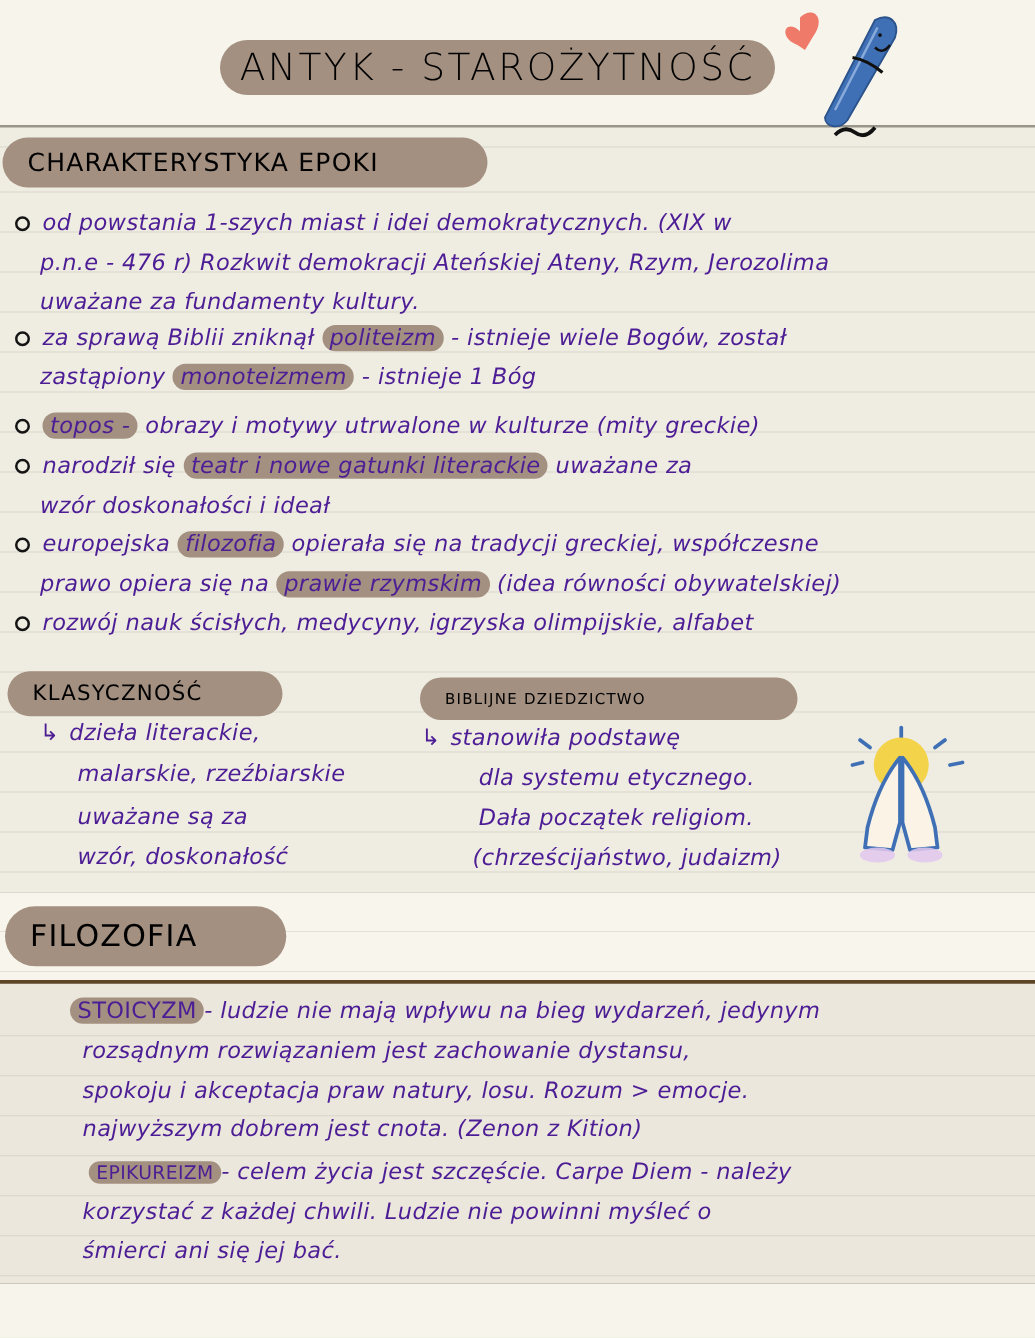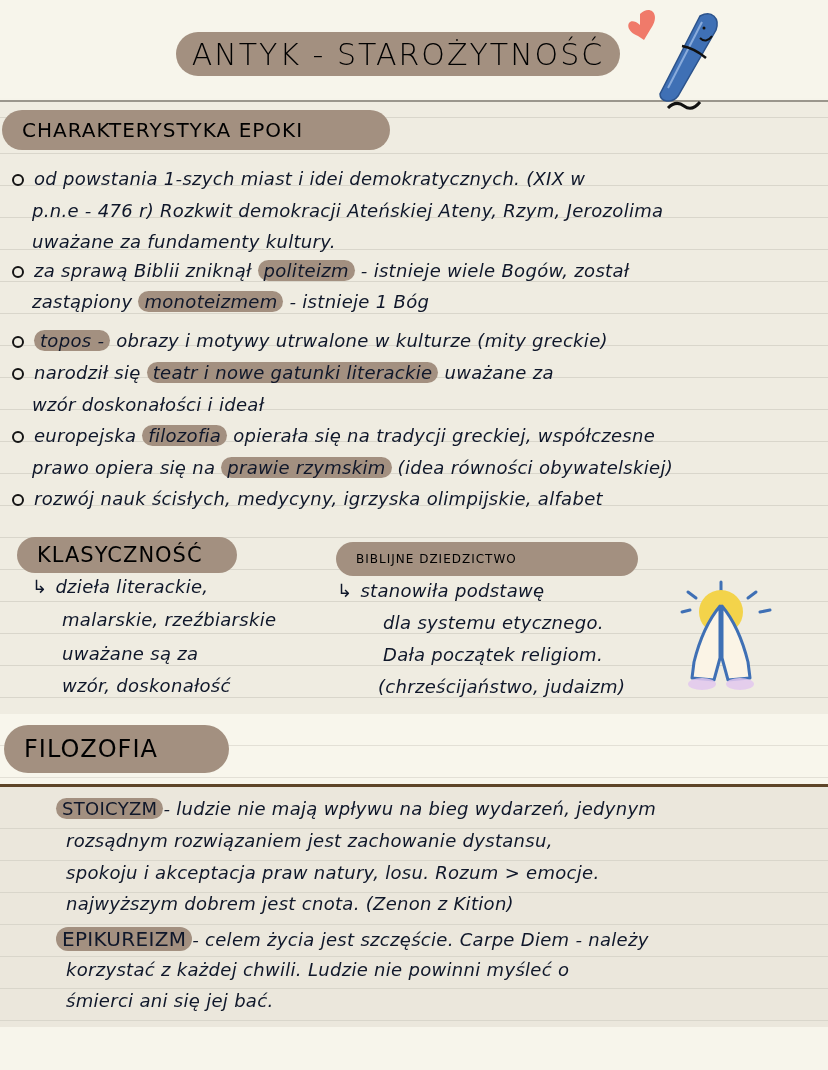--- a/index.html
+++ b/index.html
@@ -24,21 +24,21 @@
   .pill {
     position:absolute; background:#a39080; border-radius:22px;
     font-family:"DejaVu Sans", sans-serif; color:#000000;
     display:flex; align-items:center; white-space:nowrap;
   }
   .title-pill { left:176px; top:32px; width:444px; height:44px; justify-content:center; font-size:30px; letter-spacing:2px; font-weight:300; }
   .h-pill { font-size:20px; letter-spacing:1px; padding-left:20px; }
   .hl { background:#a39080; border-radius:12px; padding:0 6px; }
 
   .line {
-    position:absolute; font-family:"DejaVu Sans", sans-serif; font-size:18px; white-space:nowrap; color:#0f172a;
+    position:absolute; font-family:"DejaVu Sans", sans-serif; font-size:18px; white-space:nowrap; color:#4c1d95;
     font-style:italic; letter-spacing:0.3px;
   }
   .bullet { display:inline-block; width:8px; height:8px; border:2px solid #141414; border-radius:50%; margin-right:10px; vertical-align:middle; }
   .arrow { margin-right:8px; }
 
   .deco { position:absolute; }
 </style>
 </head>
 <body>
 
@@ -78,21 +78,21 @@
 
   <div class="line" style="left:12px;top:362px"><span class="bullet"></span><span>narodził się </span><span class="hl">teatr i nowe gatunki literackie</span><span> uważane za</span></div>
   <div class="line" style="left:32px;top:394px">wzór doskonałości i ideał</div>
 
   <div class="line" style="left:12px;top:425px"><span class="bullet"></span><span>europejska </span><span class="hl">filozofia</span><span> opierała się na tradycji greckiej, współczesne</span></div>
   <div class="line" style="left:32px;top:457px"><span>prawo opiera się na </span><span class="hl">prawie rzymskim</span><span> (idea równości obywatelskiej)</span></div>
 
   <div class="line" style="left:12px;top:488px"><span class="bullet"></span><span>rozwój nauk ścisłych, medycyny, igrzyska olimpijskie, alfabet</span></div>
 </div>
 
-<div class="pill h-pill" style="left:17px;top:537px;width:200px;height:36px;font-size:21px;">KLASYCZNOŚĆ</div>
+<div class="pill h-pill" style="left:6px;top:537px;width:200px;height:36px;font-size:17px;">KLASYCZNOŚĆ</div>
 <div class="line" style="left:32px;top:576px"><span class="arrow">↳</span><span>dzieła literackie,</span></div>
 <div class="line" style="left:62px;top:609px">malarskie, rzeźbiarskie</div>
 <div class="line" style="left:62px;top:643px">uważane są za</div>
 <div class="line" style="left:62px;top:675px">wzór, doskonałość</div>
 
 <div class="pill h-pill" style="left:336px;top:542px;width:282px;height:34px;font-size:12px;">BIBLIJNE DZIEDZICTWO</div>
 <div class="line" style="left:337px;top:580px"><span class="arrow">↳</span><span>stanowiła podstawę</span></div>
 <div class="line" style="left:383px;top:612px">dla systemu etycznego.</div>
 <div class="line" style="left:383px;top:644px">Dała początek religiom.</div>
 <div class="line" style="left:378px;top:676px">(chrześcijaństwo, judaizm)</div>
@@ -116,15 +116,15 @@
   </g>
 </svg>
 
 <div class="pill h-pill" style="left:4px;top:725px;width:205px;height:48px;font-size:24px;border-radius:26px;">FILOZOFIA</div>
 
 <div class="line" style="left:56px;top:798px"><span class="hl" style="font-style:normal;font-size:18px;">STOICYZM</span><span>- ludzie nie mają wpływu na bieg wydarzeń, jedynym</span></div>
 <div class="line" style="left:66px;top:830px">rozsądnym rozwiązaniem jest zachowanie dystansu,</div>
 <div class="line" style="left:66px;top:862px">spokoju i akceptacja praw natury, losu. Rozum &gt; emocje.</div>
 <div class="line" style="left:66px;top:893px">najwyższym dobrem jest cnota. (Zenon z Kition)</div>
 
-<div class="line" style="left:56px;top:927px"><span class="hl" style="font-style:normal;font-size:20px;">EPIKUREIZM</span><span>- celem życia jest szczęście. Carpe Diem - należy</span></div>
+<div class="line" style="left:56px;top:927px"><span class="hl" style="font-style:normal;font-size:15px;margin-left:15px;">EPIKUREIZM</span><span>- celem życia jest szczęście. Carpe Diem - należy</span></div>
 <div class="line" style="left:66px;top:959px">korzystać z każdej chwili. Ludzie nie powinni myśleć o</div>
 <div class="line" style="left:66px;top:990px">śmierci ani się jej bać.</div>
 
 </body></html>

